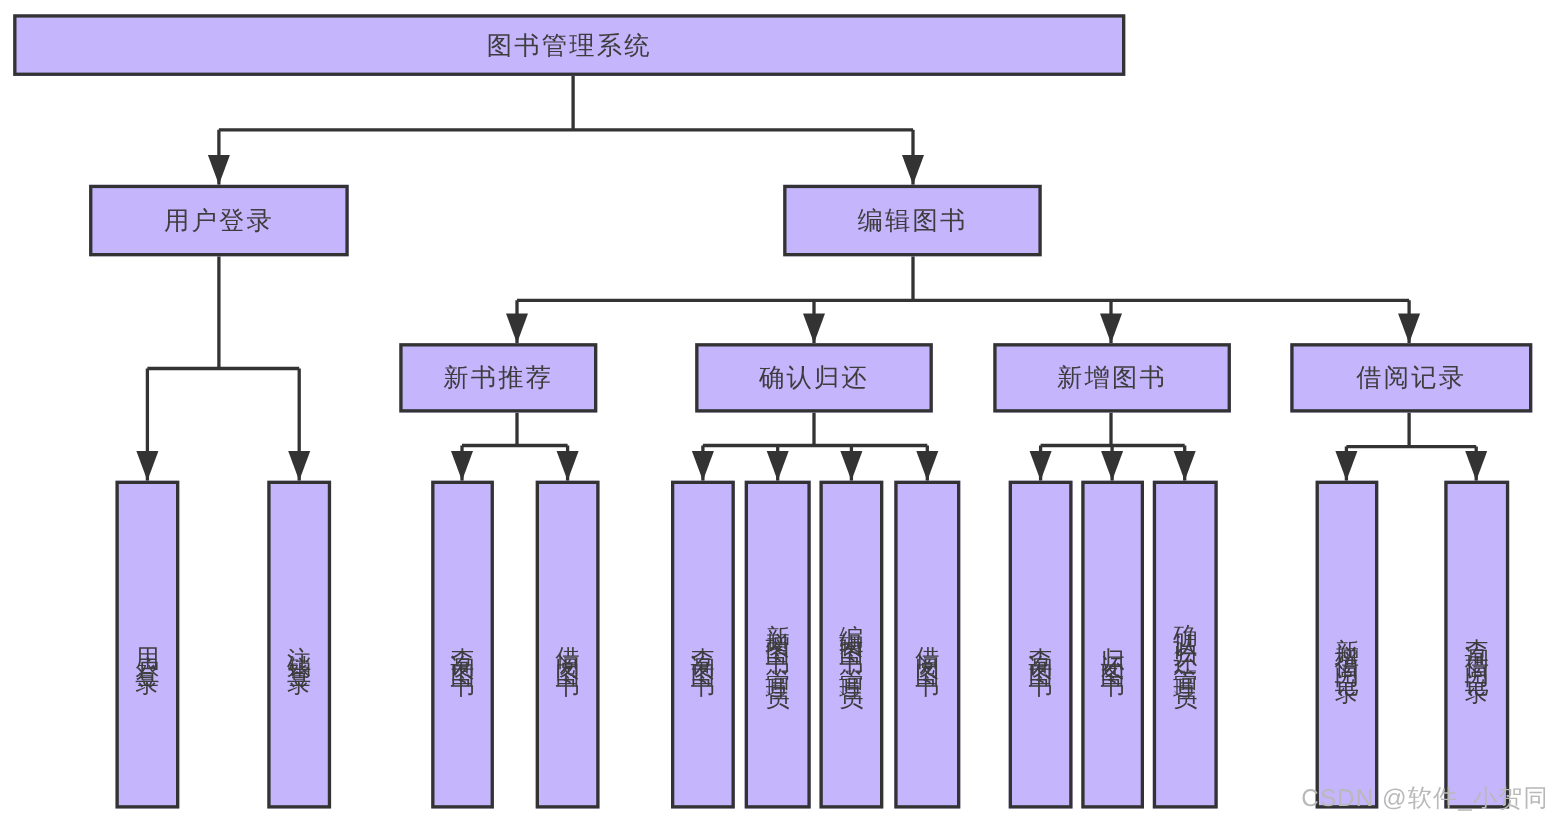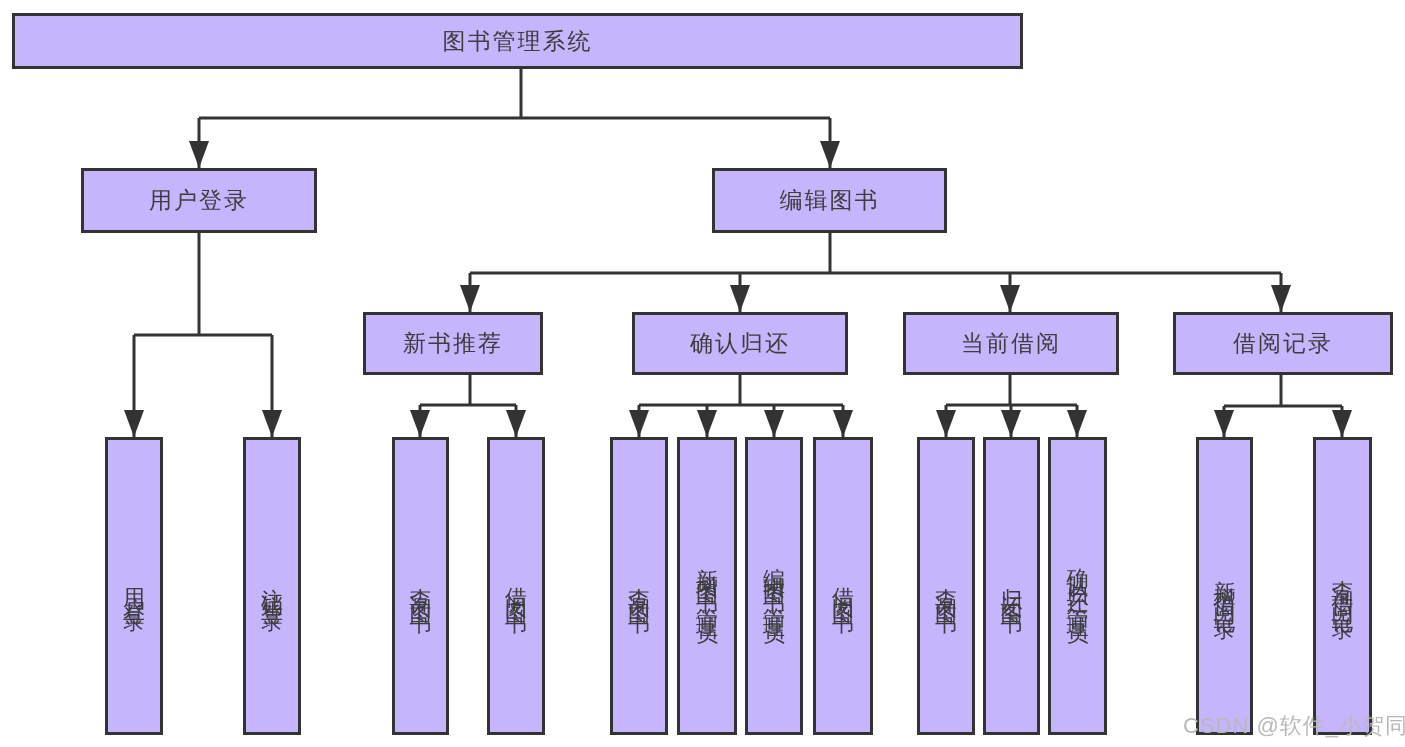--- a/index.html
+++ b/index.html
@@ -97,21 +97,21 @@
     <span>编辑图书</span>
   </div>
 
   <div class="node h" style="left:363px;top:312px;width:180px;height:63px">
     <span>新书推荐</span>
   </div>
   <div class="node h" style="left:632px;top:312px;width:216px;height:63px">
     <span>确认归还</span>
   </div>
   <div class="node h" style="left:903px;top:312px;width:216px;height:63px">
-    <span>当前借阅</span>
+    <span>新增图书</span>
   </div>
   <div class="node h" style="left:1173px;top:312px;width:220px;height:63px">
     <span>借阅记录</span>
   </div>
 
   <div class="node v" style="left:105px;top:437px;width:58px;height:298px">
     <span>用户登录</span>
   </div>
   <div class="node v" style="left:243px;top:437px;width:58px;height:298px">
     <span>注销登录</span>

